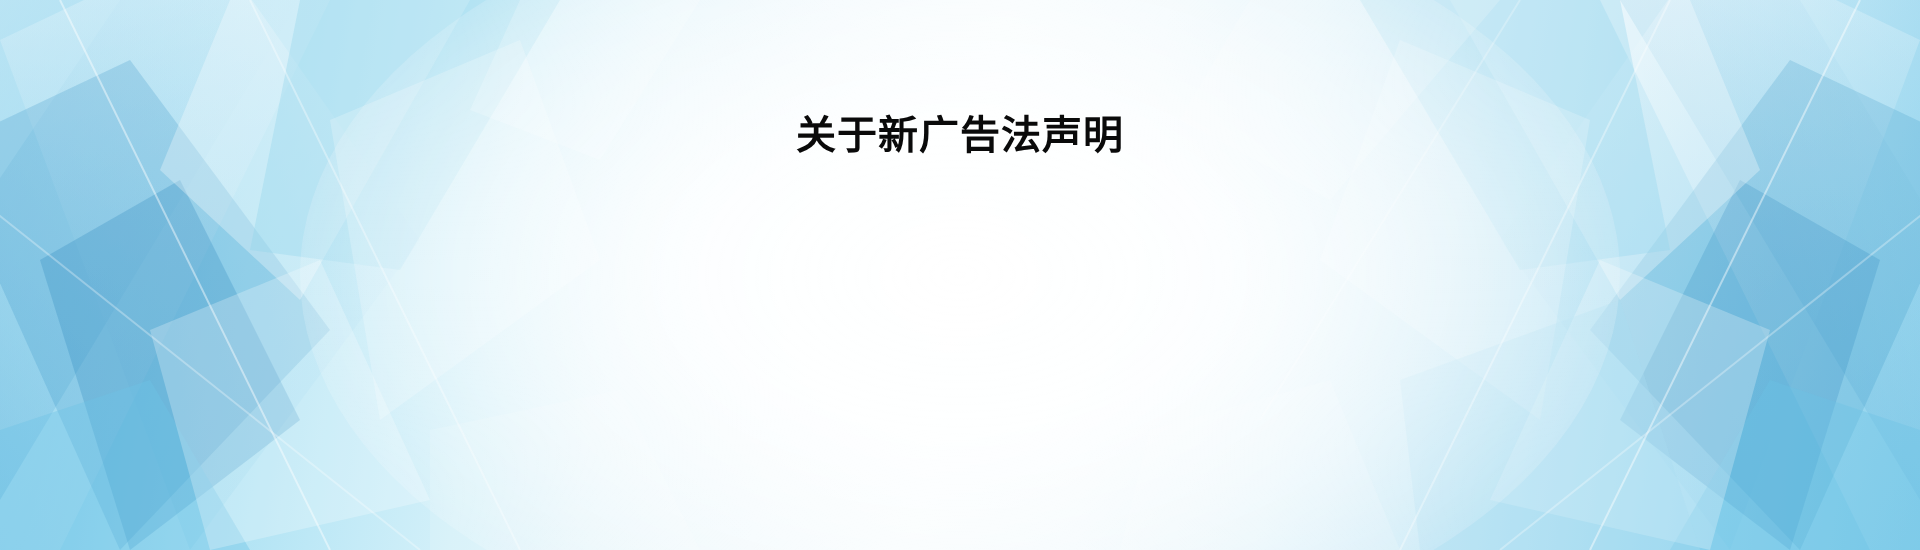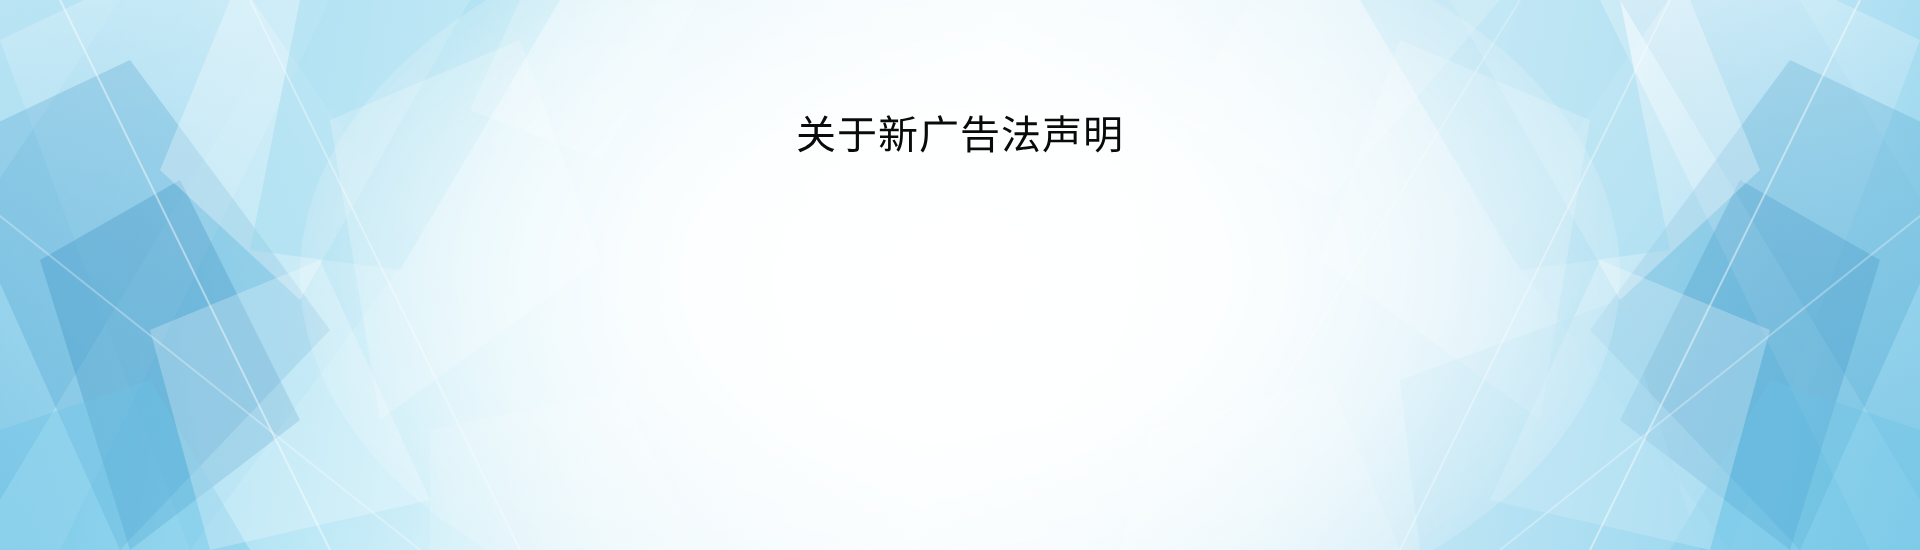--- a/index.html
+++ b/index.html
@@ -72,21 +72,21 @@
     height: 550px;
   }
 
   .title {
     position: absolute;
     left: 0;
     top: 84px;
     width: 1920px;
     text-align: center;
     font-size: 40px;
-    font-weight: normal;
+    font-weight: bold;
     letter-spacing: 1px;
     color: #0a0a0a;
     line-height: 1.2;
   }
 
   .body-copy {
     position: absolute;
     left: 374px;
     top: 146px;
     width: 1080px;

